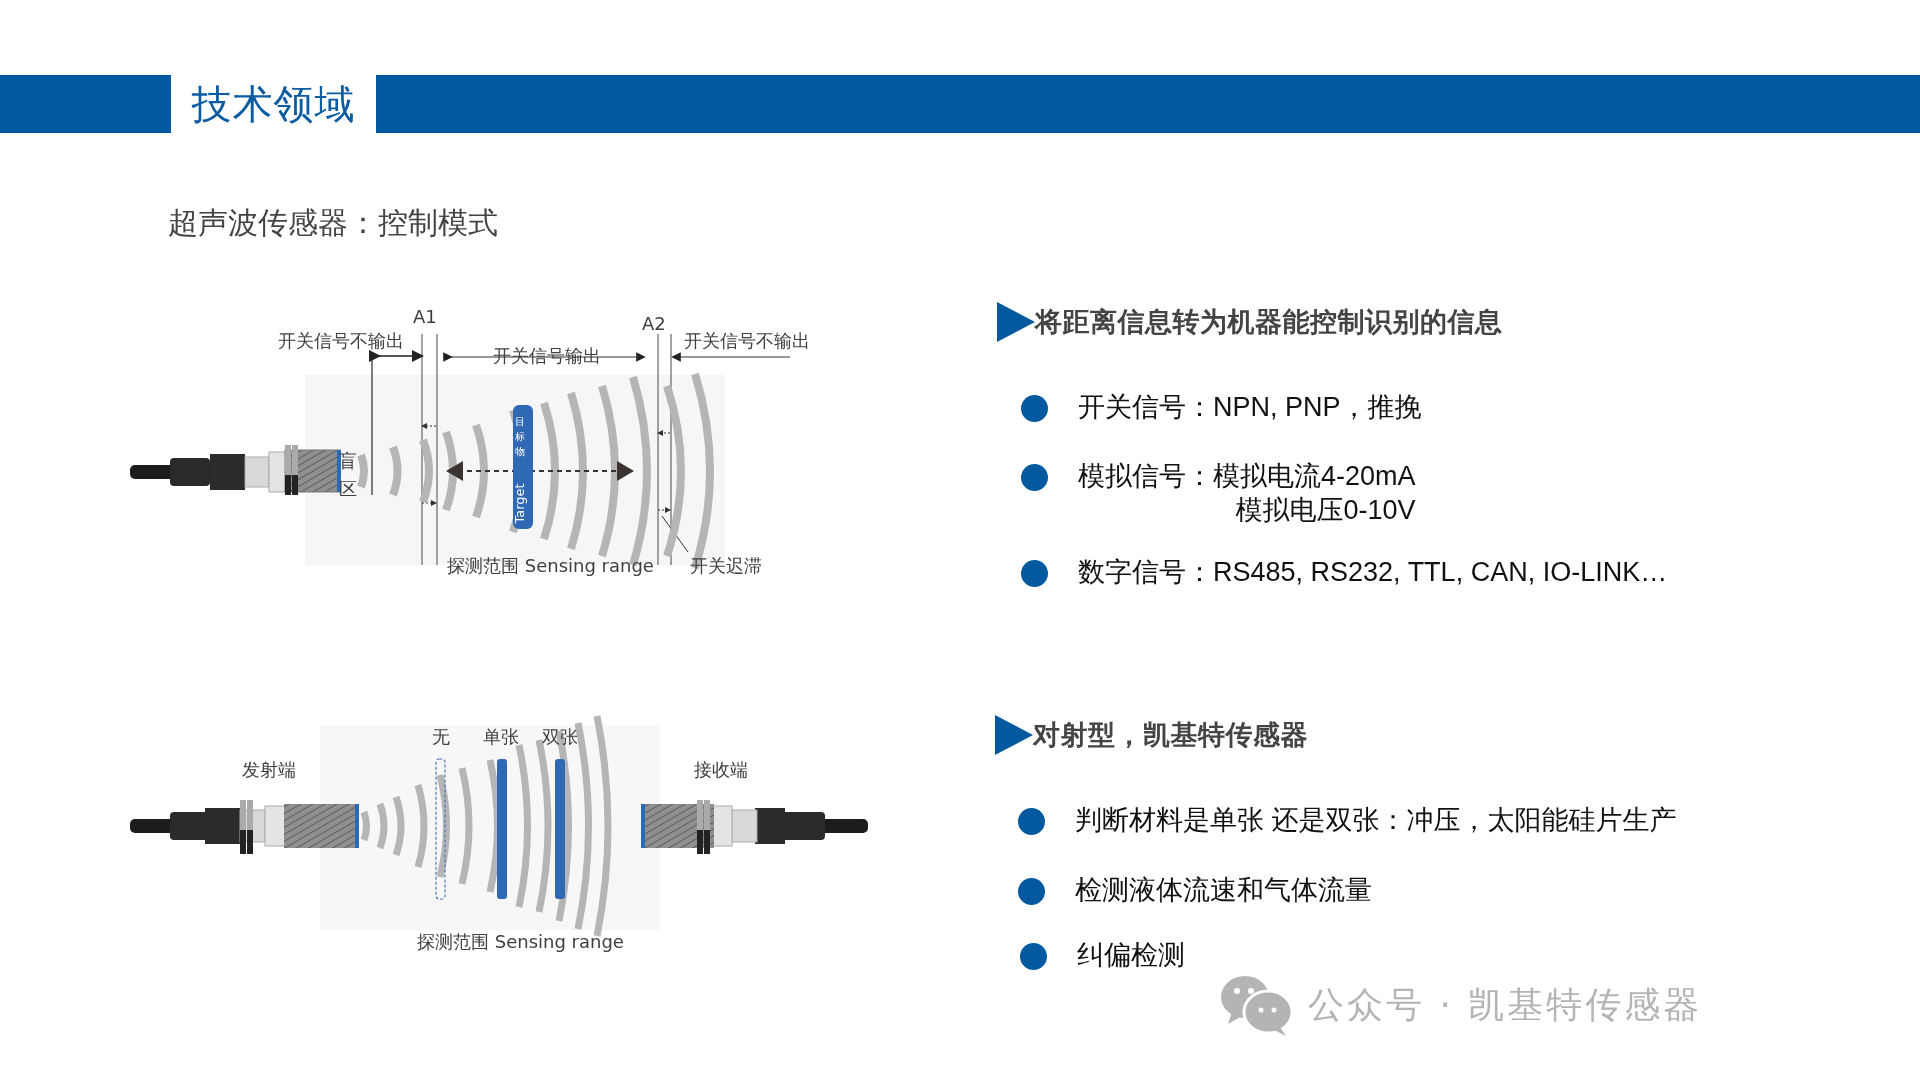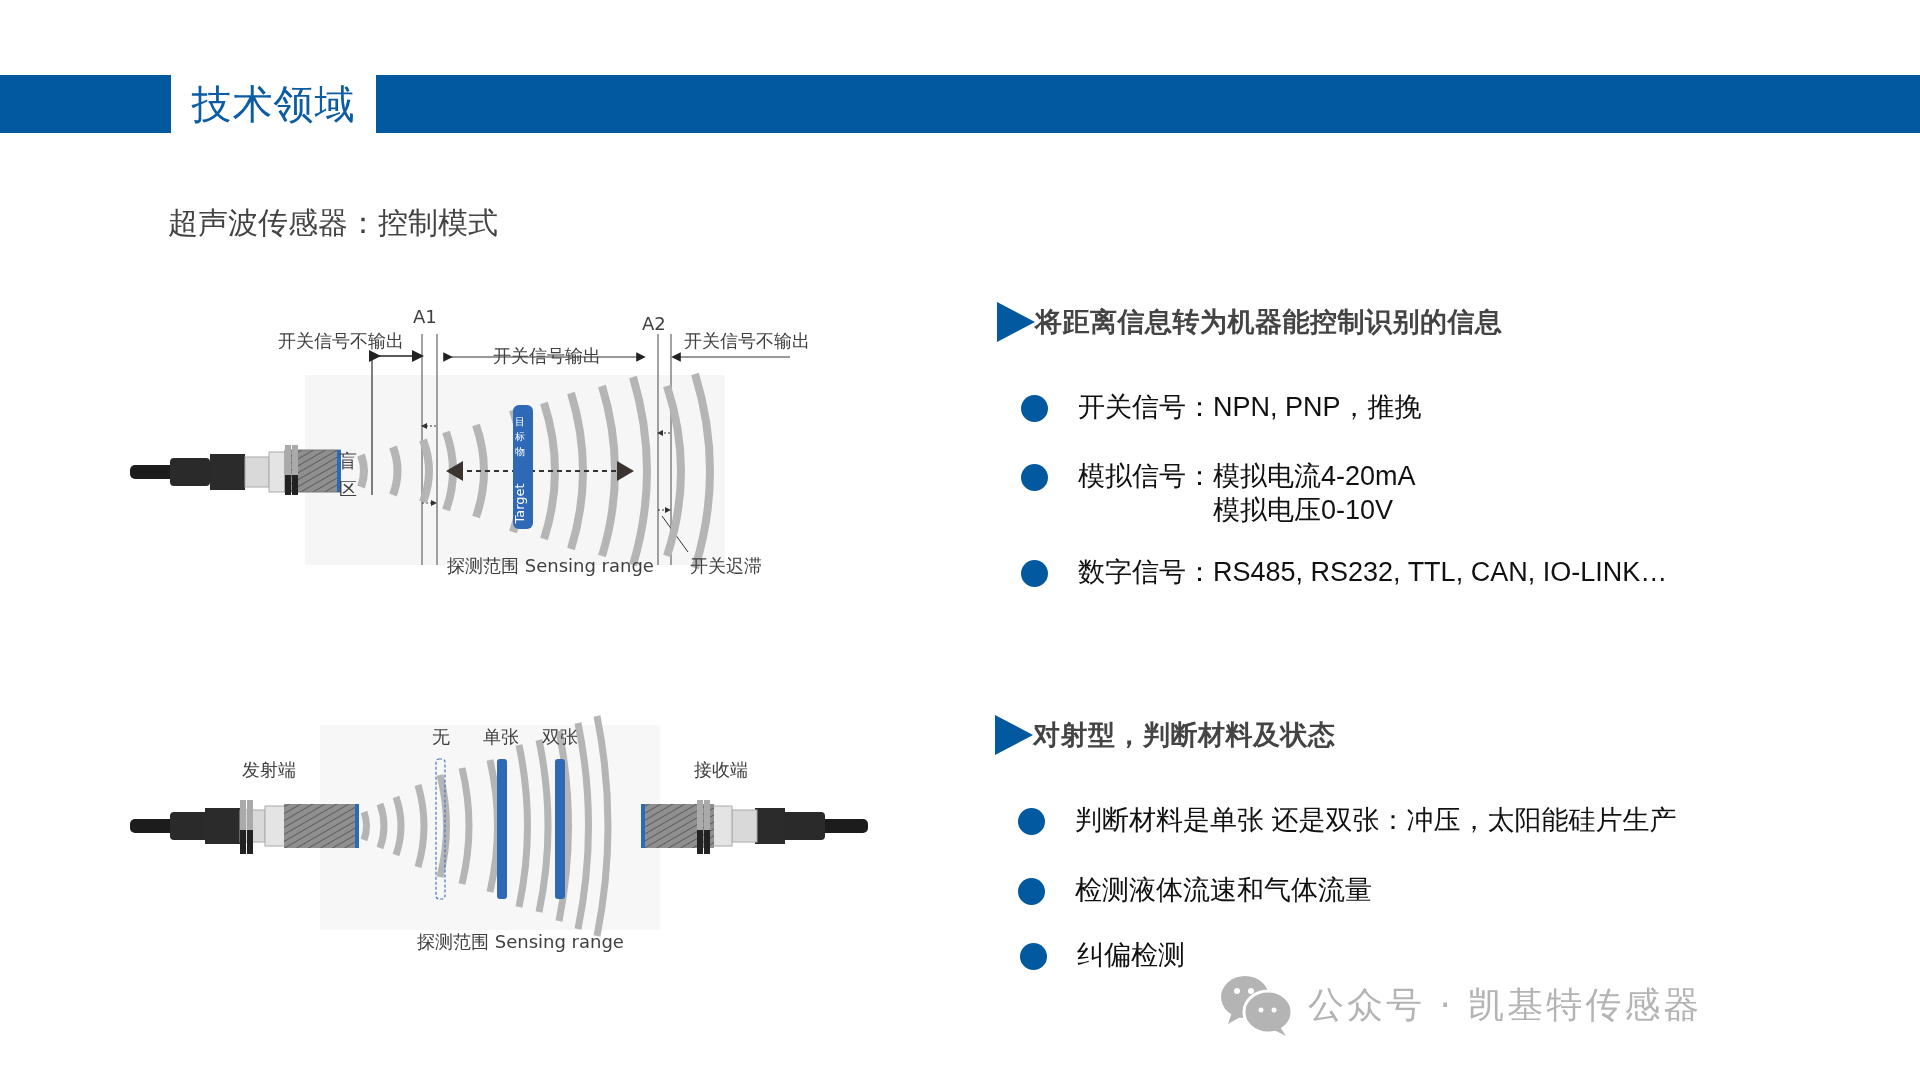--- a/index.html
+++ b/index.html
@@ -21,21 +21,21 @@
   
   .section-head { position:absolute; display:flex; align-items:center; }
   .tri { width:0; height:0; border-top:20px solid transparent; border-bottom:20px solid transparent;
     border-left:38px solid #02599f; }
   .section-title { font-size:27px; font-weight:bold; color:#444; letter-spacing:0.5px; }
 
   .bullet { position:absolute; display:flex; align-items:flex-start; }
   .dot { width:27px; height:27px; border-radius:50%; background:#02599f; margin-top:5px; flex:none; }
   .btext { margin-left:30px; font-size:27px; color:#111; line-height:34px; font-family:"Liberation Sans","DejaVu Sans",sans-serif; }
   .btext .lbl { display:inline-block; }
-  .multi { display:flex; }
+  .multi { display:flex;text-align:right; }
   .multi .vals { display:flex; flex-direction:column; }
 
   .watermark { position:absolute; left:1218px; top:972px; display:flex; align-items:center; }
   .wm-text { font-size:36px; color:#b4b4b4; margin-left:10px; letter-spacing:3px; }
 </style>
 </head>
 <body>
 
 <div class="header-bar"></div>
 <div class="header-gap">
@@ -208,21 +208,21 @@
   </div>
 </div>
 
 <div class="bullet" style="left:1021px;top:555px;">
   <div class="dot"></div>
   <div class="btext"><span>数字信号：</span><span>RS485, RS232, TTL, CAN, IO-LINK…</span></div>
 </div>
 
 <div class="section-head" style="left:995px;top:715px;">
   <div class="tri"></div>
-  <span class="section-title">对射型，判断材料及状态</span>
+  <span class="section-title">对射型，凯基特传感器</span>
 </div>
 
 <div class="bullet" style="left:1018px;top:803px;">
   <div class="dot"></div>
   <div class="btext"><span>判断材料是单张 还是双张：冲压，太阳能硅片生产</span></div>
 </div>
 
 <div class="bullet" style="left:1018px;top:873px;">
   <div class="dot"></div>
   <div class="btext"><span>检测液体流速和气体流量</span></div>

